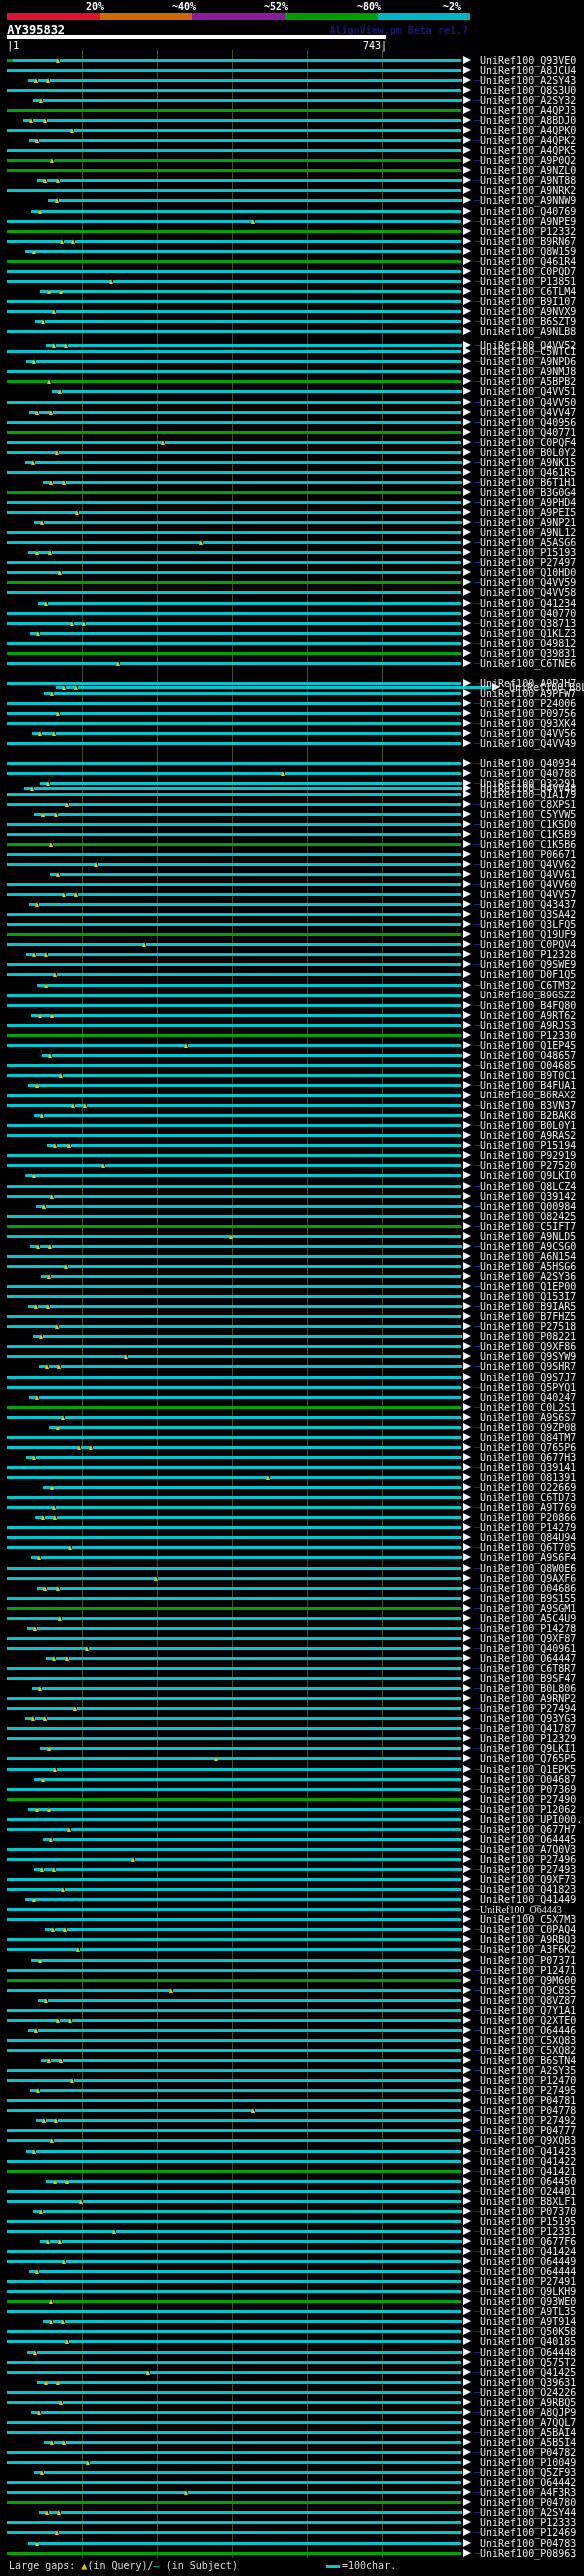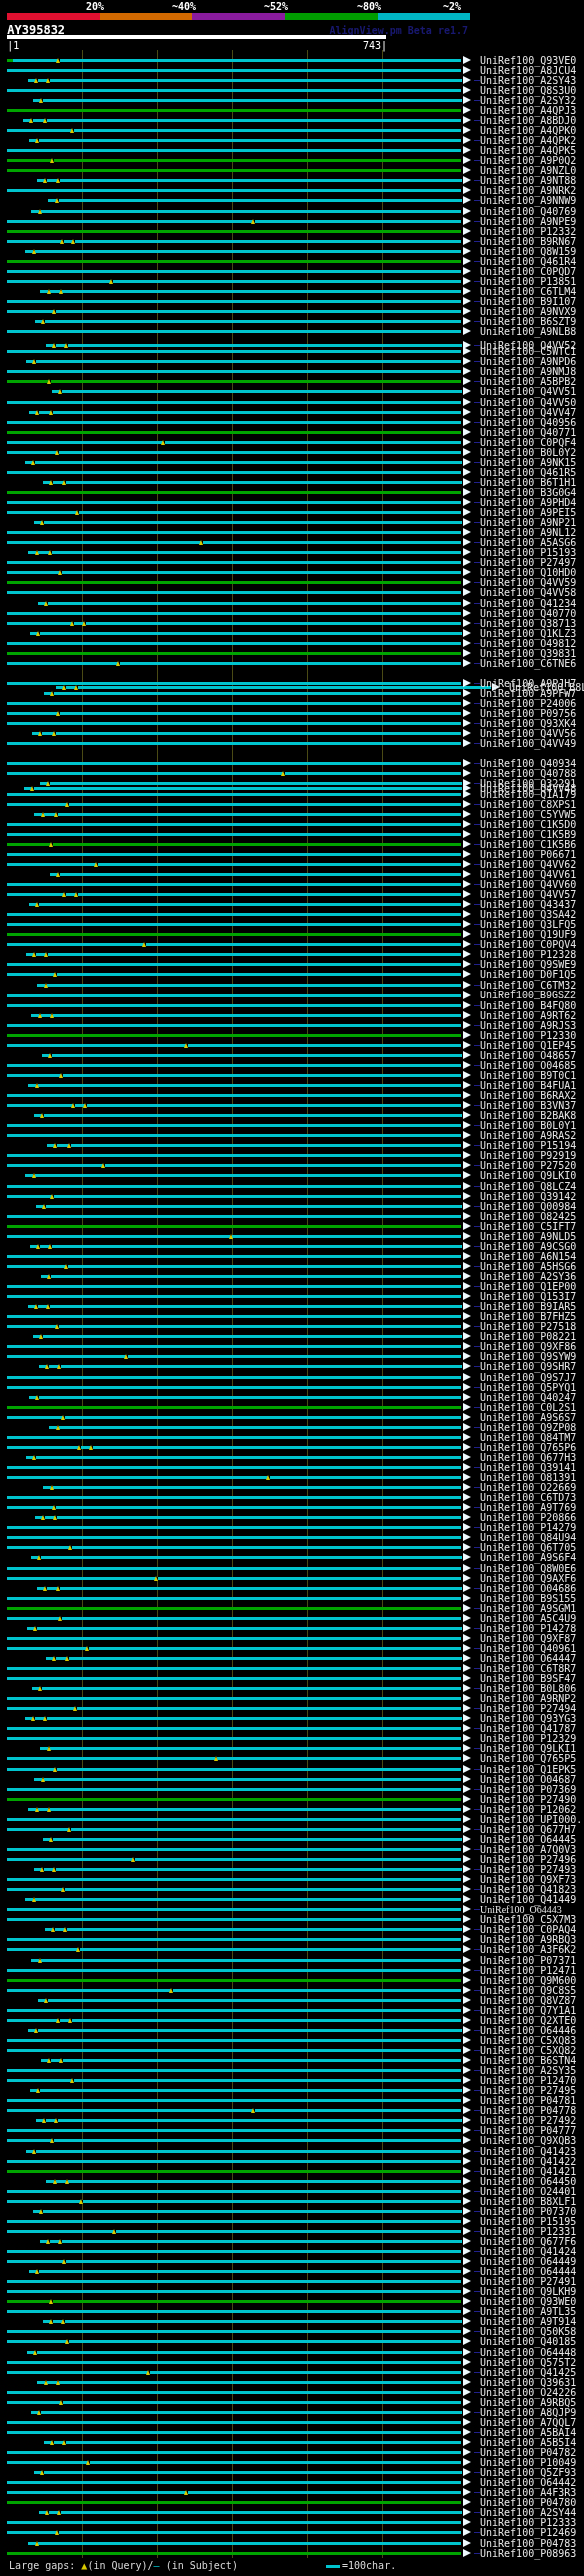--- a/index.html
+++ b/index.html
@@ -776,21 +776,21 @@
       <span class="hit-label">UniRef100_B9T0C1</span>
     </div>
     <div class="hit-row" style="top: 1081px;">
       <div class="bar" style="left: 28px; width: 433px; background: rgb(0, 196, 206);"></div>
       <div class="notch" style="left: 36px;"></div>
       <div class="tri" style="left: 35px;"></div>
       <div class="arr"></div>
       <div class="sdash"></div>
       <span class="hit-label">UniRef100_B4FUA1</span>
     </div>
-    <div class="hit-row" style="top: 1091px;">
+    <div class="hit-row" style="top: 1091px; font-family: Liberation Mono, monospace;">
       <div class="bar" style="left: 7.3px; width: 454px; background: rgb(0, 196, 206);"></div>
       <div class="arr"></div>
       <span class="hit-label">UniRef100_B6RAX2</span>
     </div>
     <div class="hit-row" style="top: 1101px;">
       <div class="bar" style="left: 7.3px; width: 454px; background: rgb(0, 196, 206);"></div>
       <div class="notch" style="left: 73px;"></div>
       <div class="tri" style="left: 71px;"></div>
       <div class="notch" style="left: 85px;"></div>
       <div class="tri" style="left: 83px;"></div>

